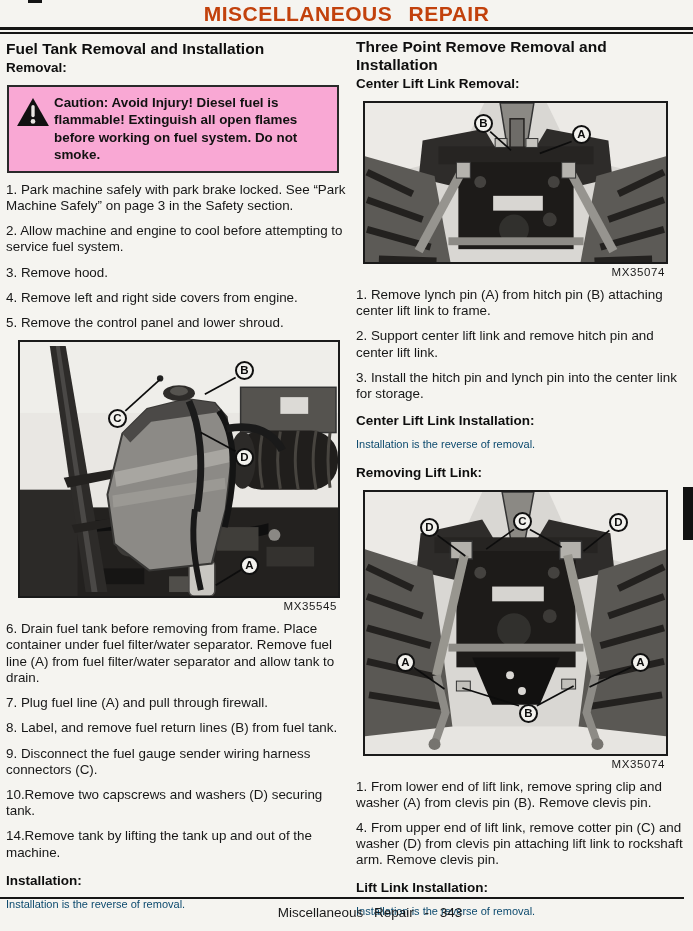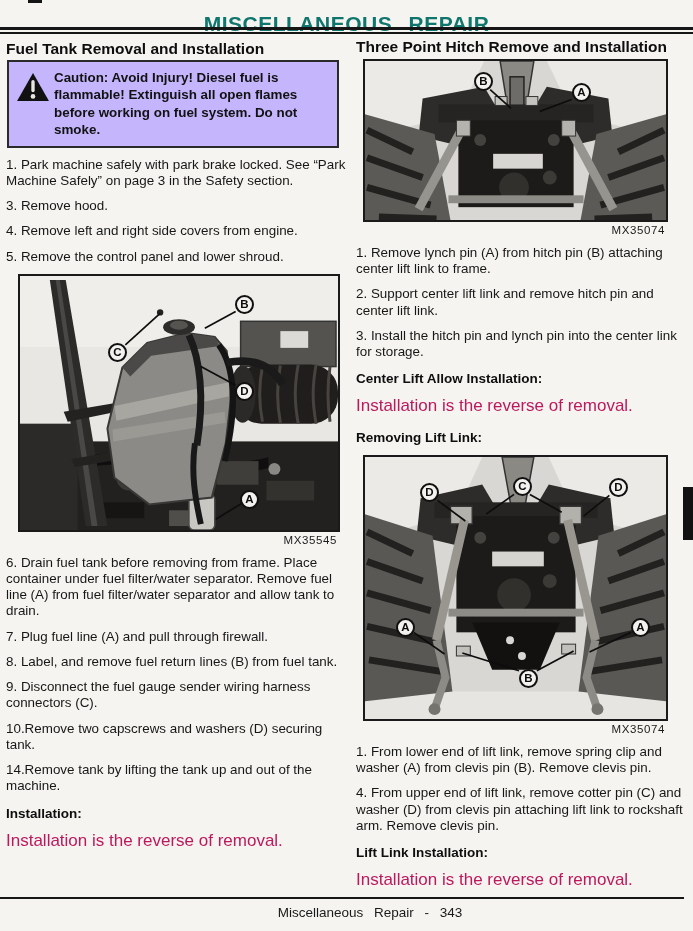--- a/index.html
+++ b/index.html
@@ -4,41 +4,41 @@
 <style>
   * { box-sizing: border-box; margin: 0; padding: 0; }
   body { font-family: "Liberation Sans", sans-serif; background: #e8e7e3; }
   .page {
     position: relative; width: 693px; height: 931px;
     background: #f5f4f0; color: #161616; overflow: hidden;
     font-family: "Liberation Sans", sans-serif;
   }
   
   .header-title {
-    position: absolute; top: 12px; left: 0; right: 0;
+    position: absolute; top: 2px; left: 0; right: 0;
     text-align: center; font-size: 21px; font-weight: bold;
-    letter-spacing: 0.5px; word-spacing: 10px; color: #0f766e;
+    letter-spacing: 0.5px; word-spacing: 10px; color: #c2410c;
   }
   .top-dash { position: absolute; left: 28px; top: 0; width: 14px; height: 3px; background: #141414; }
   .double-rule {
     position: absolute; top: 27px; left: 0; width: 693px; height: 7px;
     border-top: 3px solid #151515; border-bottom: 2px solid #151515;
   }
   .page-tab { position: absolute; right: 0; top: 487px; width: 10px; height: 53px; background: #121212; }
   
   .col-left  { position: absolute; left: 6px;  top: 40px; width: 341px; }
   .col-right { position: absolute; left: 356px; top: 38px; width: 334px; }
   .section-title { font-size: 15.5px; font-weight: bold; margin: 0 0 2px 0; color: #0e0e0e; }
   .sub-heading   { font-size: 13.5px; font-weight: bold; margin: 0 0 10px 0; color: #0e0e0e; }
   .step { font-size: 13.4px; line-height: 1.21; margin: 0 0 9px 0; color: #171717; }
-  .plain-text { font-size: 17px; line-height: 1.21; margin: 0 0 13px 0; color: #be185d; }
+  .plain-text { font-size: 11px; line-height: 1.21; margin: 0 0 13px 0; color: #0c4a6e; }
   
   .caution-box {
     display: flex; align-items: flex-start;
-    border: 2px solid #2a2a2a; background: #c4b5fd;
+    border: 2px solid #2a2a2a; background: #f9a8d4;
     margin: 0 8px 9px 1px; padding: 7px 8px 7px 7px;
   }
   .warn-icon { flex: 0 0 38px; margin-top: 3px; }
   .caution-text { font-size: 13.4px; font-weight: bold; line-height: 1.3; color: #121212; }
   
   .figure { margin: 3px 0 9px 0; }
   .fig-left   { margin-left: 12px; width: 322px; }
   .fig-right  { margin-left: 7px;  width: 305px; }
   .fig-frame { position: relative; border: 2px solid #1a1a1a; background: #dedcd8; }
   .frame-tank   { width: 322px; height: 258px; }
@@ -67,33 +67,35 @@
 
 <div class="page">
 
   <div class="top-dash"></div>
   <div class="header-title">MISCELLANEOUS  REPAIR</div>
   <div class="double-rule"></div>
   <div class="page-tab"></div>
 
   <div class="col-left">
     <h2 class="section-title">Fuel Tank Removal and Installation</h2>
+    <h3 class="sub-heading">Removal:</h3>
 
     <div class="caution-box">
       <span class="warn-icon">
         <svg viewBox="0 0 36 32" width="34" height="30">
           <polygon points="18,1 35,31 1,31" fill="#111"></polygon>
           <rect x="16.2" y="8.5" width="3.6" height="13" rx="1.8" fill="#e8e6e2"></rect>
           <circle cx="18" cy="26" r="2.5" fill="#e8e6e2"></circle>
         </svg>
       </span>
       <div class="caution-text">Caution: Avoid Injury!  Diesel fuel is flammable! Extinguish all open flames before working on fuel system. Do not smoke.</div>
     </div>
 
     <p class="step">1.  Park machine safely with park brake locked. See “Park Machine Safely” on page 3 in the Safety section.</p>
+    <p class="step">2.  Allow machine and engine to cool before attempting to service fuel system.</p>
     <p class="step">3.  Remove hood.</p>
     <p class="step">4.  Remove left and right side covers from engine.</p>
     <p class="step">5.  Remove the control panel and lower shroud.</p>
 
     <div class="figure fig-left">
       <div class="fig-frame frame-tank">
         <svg viewBox="0 0 320 258" preserveAspectRatio="none">
           <rect x="0" y="0" width="320" height="258" fill="#e9e7e3"></rect>
           <rect x="0" y="0" width="320" height="72" fill="#efeeea"></rect>
 
@@ -154,21 +156,22 @@
     <p class="step">8.  Label, and remove fuel return lines (B) from fuel tank.</p>
     <p class="step">9.  Disconnect the fuel gauge sender wiring harness connectors (C).</p>
     <p class="step">10.Remove two capscrews and washers (D) securing tank.</p>
     <p class="step">14.Remove tank by lifting the tank up and out of the machine.</p>
 
     <h3 class="sub-heading" style="margin-top:12px;">Installation:</h3>
     <p class="plain-text">Installation is the reverse of removal.</p>
   </div>
 
   <div class="col-right">
-    <h2 class="section-title">Three Point Hitch Remove and Installation</h2>
+    <h2 class="section-title">Three Point Remove Removal and Installation</h2>
+    <h3 class="sub-heading">Center Lift Link Removal:</h3>
 
     <div class="figure fig-right">
       <div class="fig-frame frame-hitch1">
         <svg viewBox="0 0 303 161" preserveAspectRatio="none">
           <rect x="0" y="0" width="303" height="161" fill="#d9d7d3"></rect>
           <polygon points="0,0 120,0 94,54 30,70 0,62" fill="#eceae6"></polygon>
           <polygon points="183,0 303,0 303,62 273,70 209,54" fill="#eceae6"></polygon>
           <polygon points="58,38 120,26 140,60 96,86 54,76" fill="#2e2c2a"></polygon>
           <polygon points="245,38 183,26 163,60 207,86 249,76" fill="#2e2c2a"></polygon>
 
@@ -213,21 +216,21 @@
         <span class="callout" style="left:109px; top:11px;">B</span>
         <span class="callout" style="left:207px; top:22px;">A</span>
       </div>
       <div class="fig-caption">MX35074</div>
     </div>
 
     <p class="step">1.  Remove lynch pin (A) from hitch pin (B) attaching center lift link to frame.</p>
     <p class="step">2.  Support center lift link and remove hitch pin and center lift link.</p>
     <p class="step">3.  Install the hitch pin and lynch pin into the center link for storage.</p>
 
-    <h3 class="sub-heading" style="margin-top:11px;">Center Lift Allow Installation:</h3>
+    <h3 class="sub-heading" style="margin-top:11px;">Center Lift Link Installation:</h3>
     <p class="plain-text">Installation is the reverse of removal.</p>
 
     <h3 class="sub-heading">Removing Lift Link:</h3>
 
     <div class="figure fig-right">
       <div class="fig-frame frame-hitch2">
         <svg viewBox="0 0 303 266" preserveAspectRatio="none">
           <rect x="0" y="0" width="303" height="266" fill="#d9d7d3"></rect>
           <rect x="0" y="238" width="303" height="28" fill="#e7e5e1"></rect>
           <polygon points="0,0 118,0 92,58 28,76 0,66" fill="#eceae6"></polygon>

